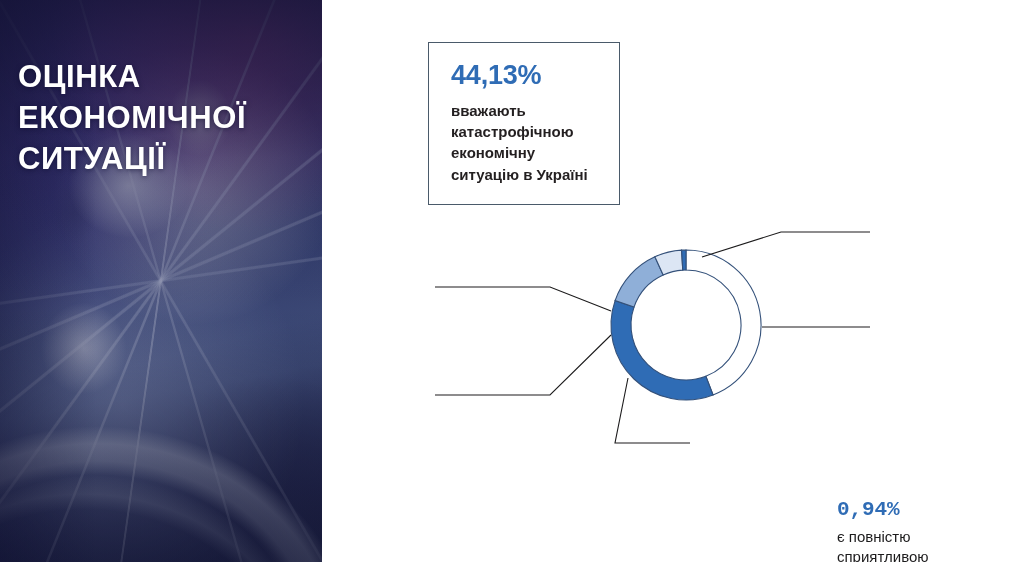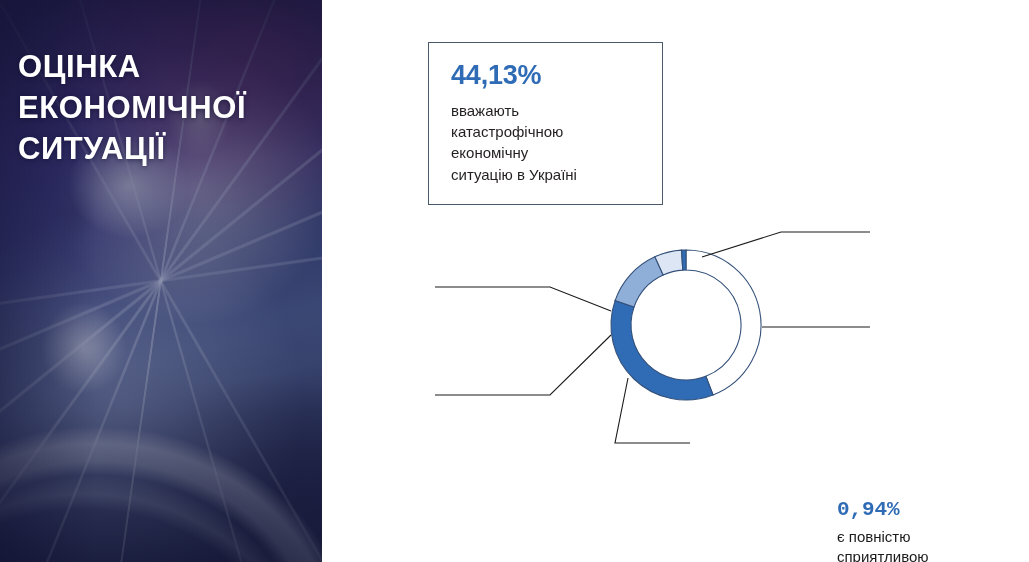--- a/index.html
+++ b/index.html
@@ -76,57 +76,57 @@
   .ph-vignette {
     background:
       linear-gradient(to bottom, rgba(18,18,52,0.70) 0%, rgba(18,18,52,0.10) 28%, rgba(18,18,52,0.00) 55%, rgba(14,16,44,0.45) 100%),
       linear-gradient(to right, rgba(18,18,52,0.45) 0%, rgba(18,18,52,0.00) 30%);
   }
 
   
   #slide-title {
     position: absolute;
     left: 18px;
-    top: 46px;
+    top: 56px;
     width: 300px;
     color: #ffffff;
     font-size: 31px;
     line-height: 1.33;
     font-weight: bold;
     letter-spacing: 0.6px;
     text-transform: uppercase;
     white-space: pre-line;
     text-shadow: 0 1px 5px rgba(10,10,40,0.55);
   }
 
   
   #callout-box {
     position: absolute;
     left: 428px;
     top: 42px;
-    width: 235px;
+    width: 192px;
     height: 163px;
     box-sizing: border-box;
     border: 1.4px solid #4a5a6a;
     background: #ffffff;
     padding: 18px 14px 0 22px;
   }
   #callout-value {
     color: #2f6cb5;
     font-size: 27px;
     font-weight: bold;
     line-height: 1.1;
     letter-spacing: -0.2px;
   }
   #callout-text {
     margin-top: 9px;
     color: #231f20;
     font-size: 15px;
     line-height: 1.42;
-    font-weight: normal;
+    font-weight: bold;
     white-space: pre-line;
   }
 
   
   #chart-area {
     position: absolute;
     left: 400px;
     top: 215px;
     width: 620px;
     height: 340px;

